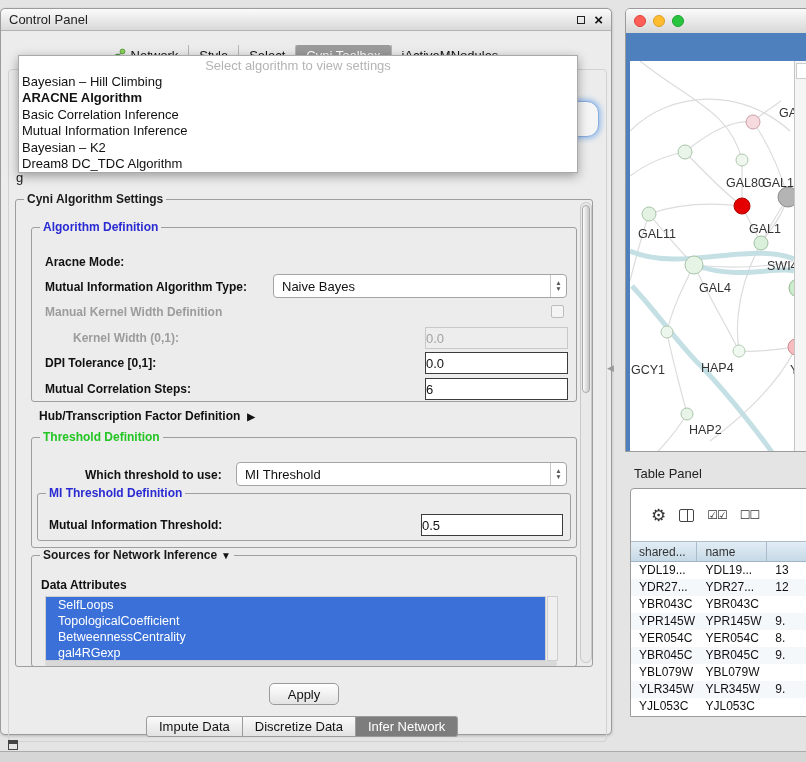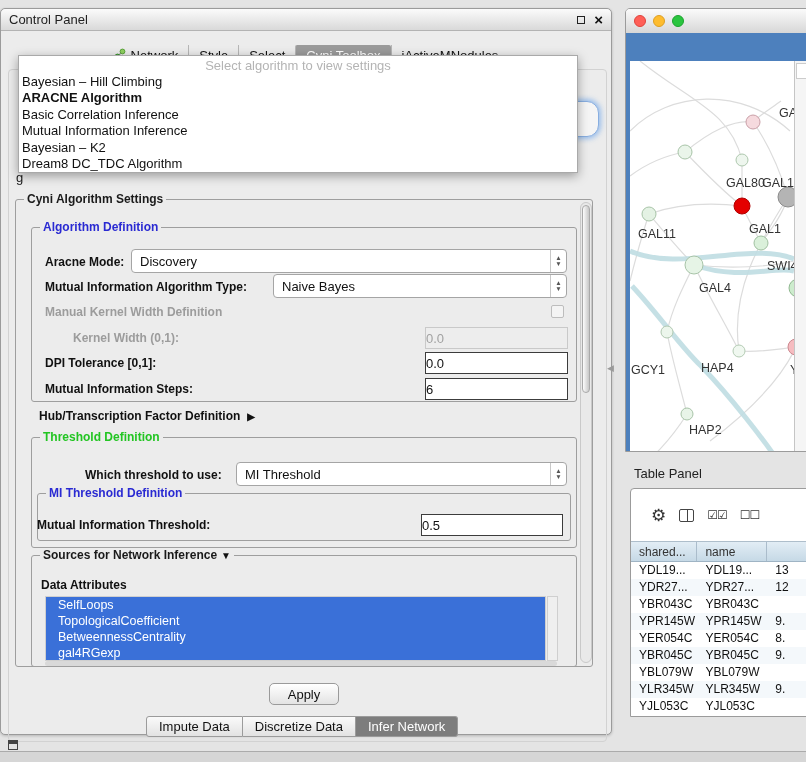--- a/index.html
+++ b/index.html
@@ -172,27 +172,20 @@
     </div>
     <div class="v-scroll">
         <div class="v-thumb"></div>
       </div>
 
     <div class="group" style="left:30px;top:218px;width:546px;height:175px;">
       <span class="group-title t-blue">Algorithm Definition</span>
     </div>
 
     <span class="flabel" style="left:44px;top:246px;">Aracne Mode:</span>
-    <div class="combo" style="left:130px;top:240px;width:436px;">
-      <span class="combo-val">Discovery</span>
-      <span class="stepper">
-          <i>▲</i>
-          <i>▼</i>
-        </span>
-    </div>
 
     <span class="flabel" style="left:44px;top:271px;">Mutual Information Algorithm Type:</span>
     <div class="combo" style="left:272px;top:265px;width:294px;">
       <span class="combo-val">Naive Bayes</span>
       <span class="stepper">
           <i>▲</i>
           <i>▼</i>
         </span>
     </div>
 
@@ -202,21 +195,21 @@
     <span class="flabel dis" style="left:44px;top:322px;padding-left:28px;">Kernel Width (0,1):</span>
     <div class="field dis" style="left:424px;top:318px;width:143px;">
       <span>0.0</span>
     </div>
 
     <span class="flabel" style="left:44px;top:347px;">DPI Tolerance [0,1]:</span>
     <div class="field" style="left:424px;top:343px;width:143px;">
       <span>0.0</span>
     </div>
 
-    <span class="flabel" style="left:44px;top:373px;">Mutual Information Steps:</span>
+    <span class="flabel" style="left:44px;top:373px;">Mutual Correlation Steps:</span>
     <div class="field" style="left:424px;top:369px;width:143px;">
       <span>6</span>
     </div>
 
     <div class="hub-row">
       <span>Hub/Transcription Factor Definition</span>
       <span class="tri">▶</span>
     </div>
 
     <div class="group" style="left:30px;top:428px;width:546px;height:111px;">
@@ -228,21 +221,21 @@
       <span class="combo-val">MI Threshold</span>
       <span class="stepper">
           <i>▲</i>
           <i>▼</i>
         </span>
     </div>
 
     <div class="group" style="left:36px;top:484px;width:534px;height:48px;">
       <span class="group-title t-blue">MI Threshold Definition</span>
     </div>
-    <span class="flabel" style="left:36px;top:509px;">Mutual Information Threshold:</span>
+    <span class="flabel" style="left:48px;top:509px;">Mutual Information Threshold:</span>
     <div class="field" style="left:420px;top:505px;width:142px;">
       <span>0.5</span>
     </div>
 
     <div class="group" style="left:30px;top:546px;width:546px;height:112px;">
       <span class="group-title t-black">
         <span>Sources for Network Inference</span>
         <span class="tri">▼</span>
       </span>
     </div>

